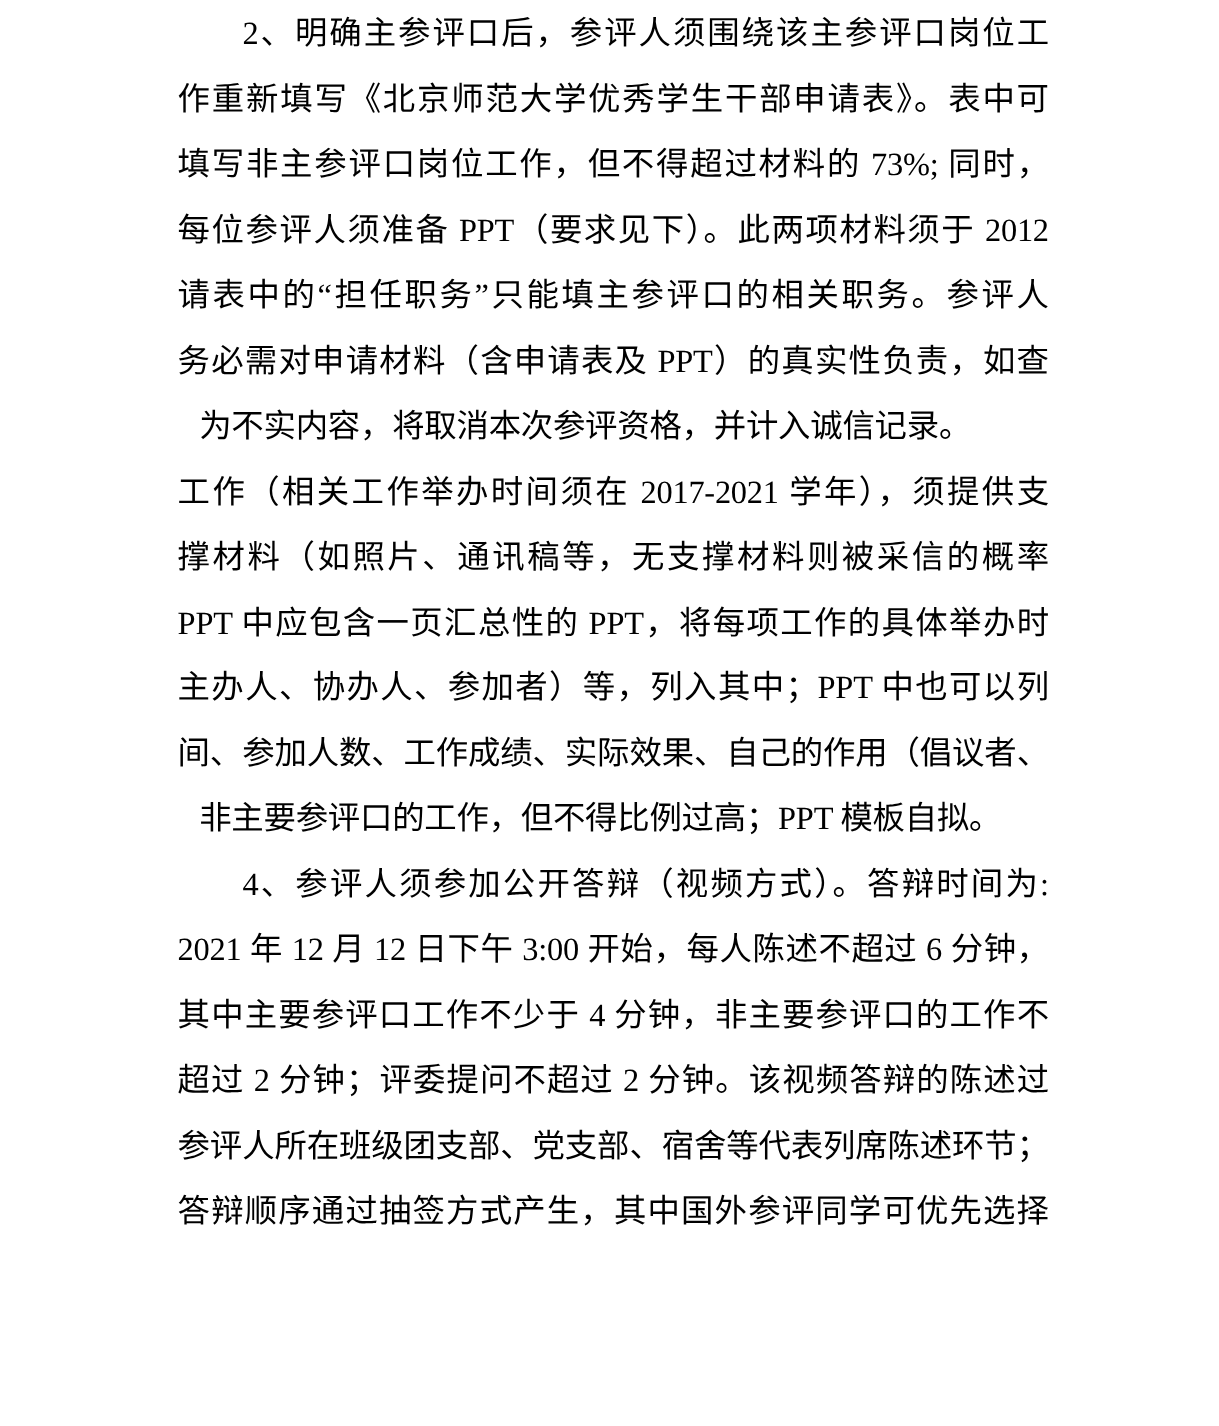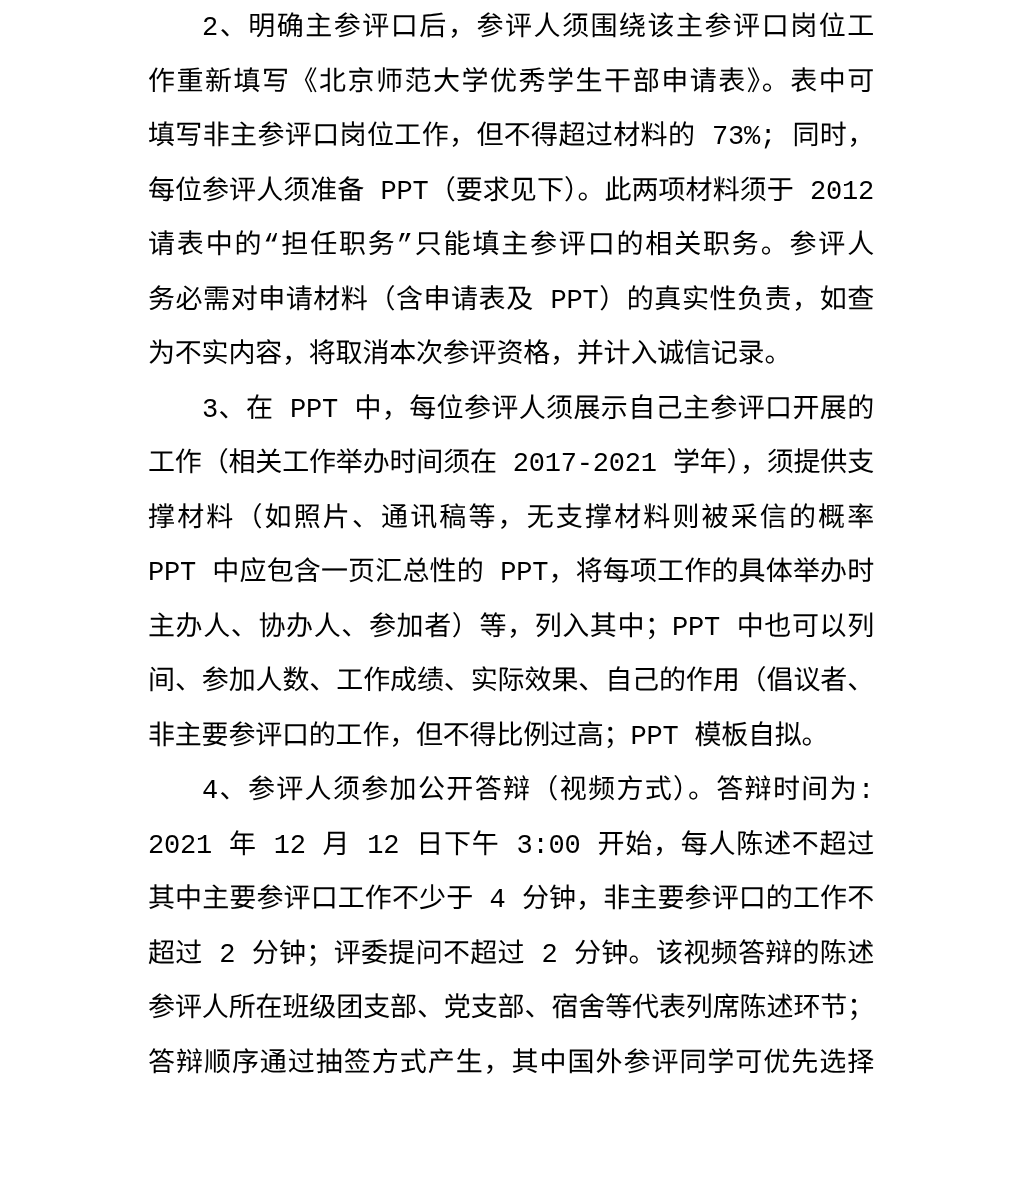--- a/index.html
+++ b/index.html
@@ -28,24 +28,24 @@
   .para {
     margin: 0;
     padding: 0;
   }
   .line {
     height: 54.5px;
     line-height: 54.5px;
     text-align: justify;
     text-align-last: justify;
     overflow: hidden;
-    font-family: Liberation Mono, monospace;
   }
   .line.last {
     text-align-last: left;
+    margin-left: 18px;
   }
   .line.indent {
     text-indent: 2em;
   }
 </style>
 </head>
 <body>
 
 <div class="page">
   <div class="text-block">
@@ -54,21 +54,20 @@
       <div class="line indent">2、明确主参评口后，参评人须围绕该主参评口岗位工</div>
       <div class="line">作重新填写《北京师范大学优秀学生干部申请表》。表中可</div>
       <div class="line">填写非主参评口岗位工作，但不得超过材料的 73%; 同时，</div>
       <div class="line">每位参评人须准备 PPT（要求见下）。此两项材料须于 2012</div>
       <div class="line">请表中的“担任职务”只能填主参评口的相关职务。参评人</div>
       <div class="line">务必需对申请材料（含申请表及 PPT）的真实性负责，如查</div>
       <div class="line last">为不实内容，将取消本次参评资格，并计入诚信记录。</div>
     </div>
 
     <div class="para">
-      <div class="line indent">3、在 PPT 中，每位参评人须展示自己主参评口开展的</div>
       <div class="line">工作（相关工作举办时间须在 2017-2021 学年），须提供支</div>
       <div class="line">撑材料（如照片、通讯稿等，无支撑材料则被采信的概率低）。</div>
       <div class="line">PPT 中应包含一页汇总性的 PPT，将每项工作的具体举办时</div>
       <div class="line">主办人、协办人、参加者）等，列入其中；PPT 中也可以列</div>
       <div class="line">间、参加人数、工作成绩、实际效果、自己的作用（倡议者、</div>
       <div class="line last">非主要参评口的工作，但不得比例过高；PPT 模板自拟。</div>
     </div>
 
     <div class="para">
       <div class="line indent">4、参评人须参加公开答辩（视频方式）。答辩时间为:</div>

